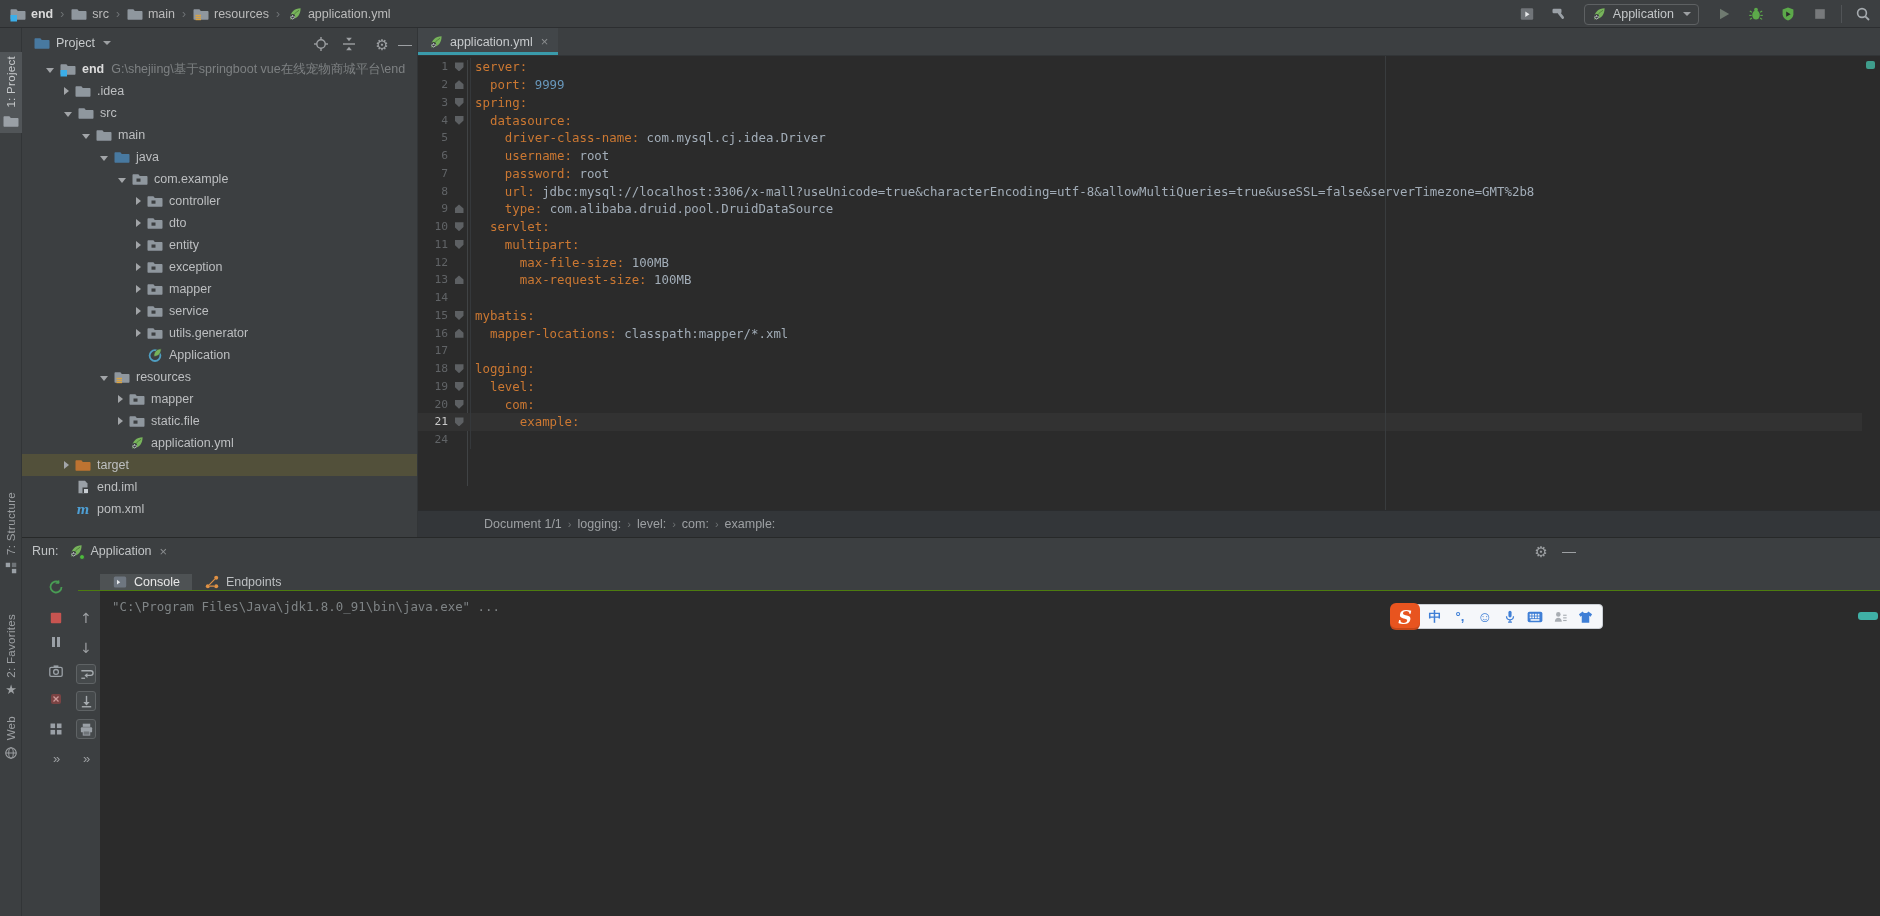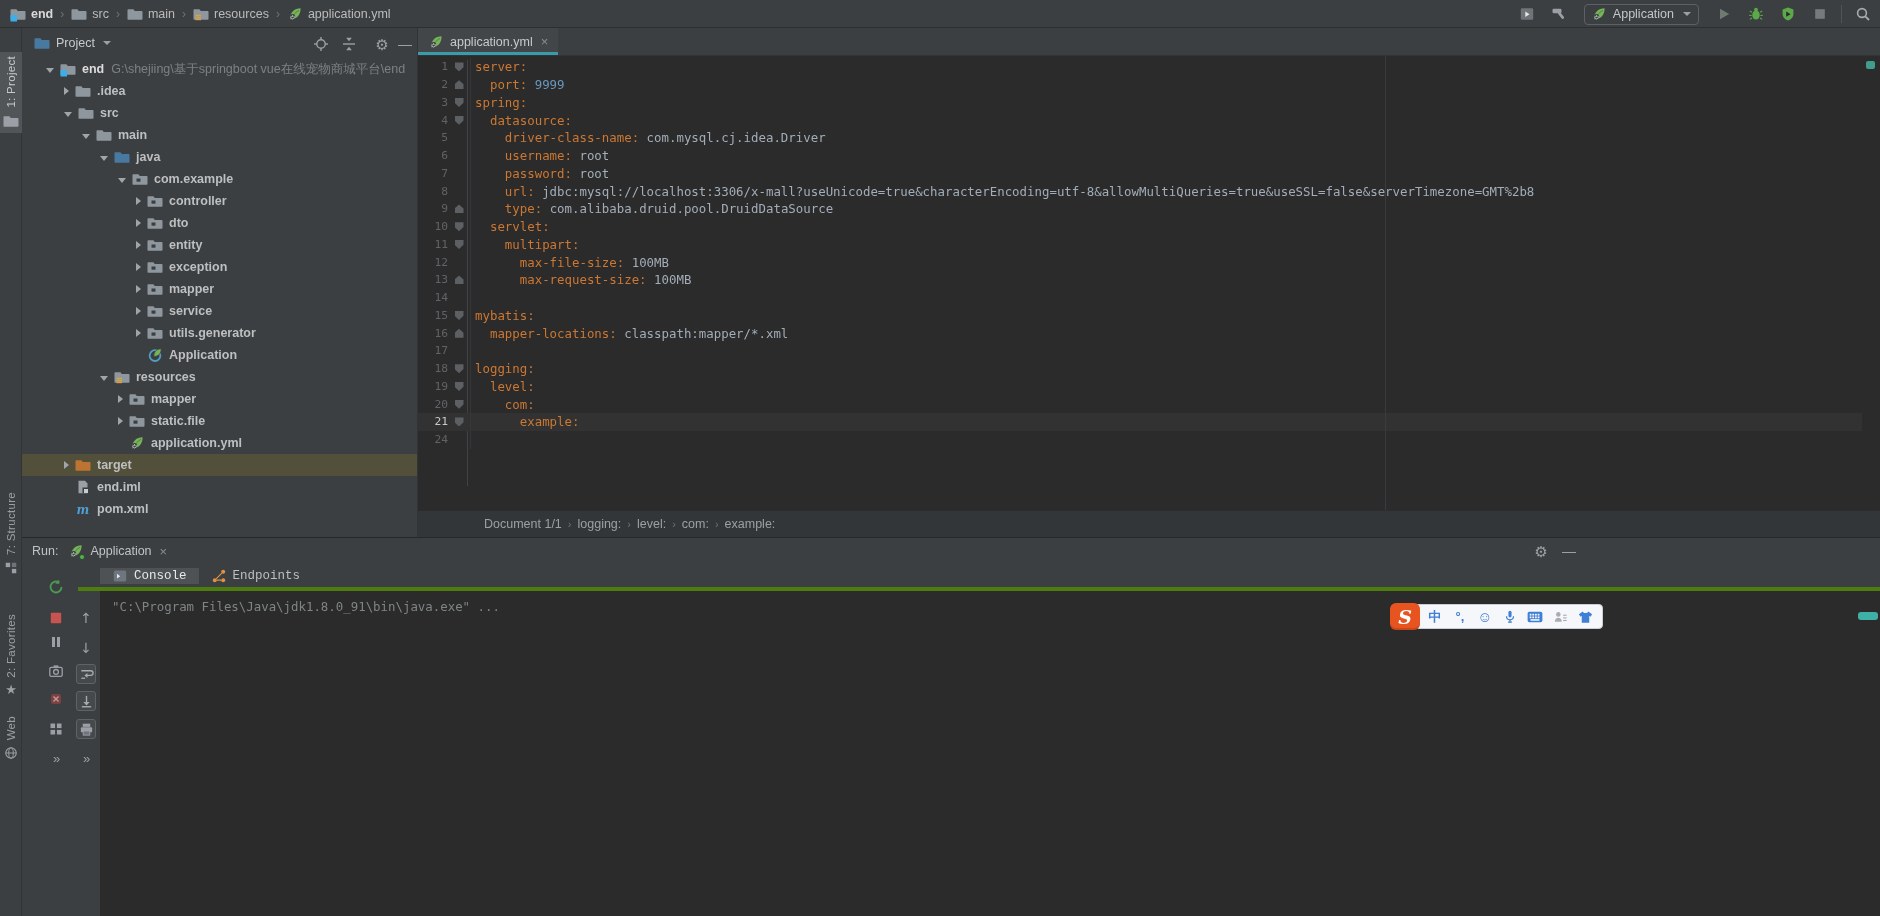--- a/index.html
+++ b/index.html
@@ -43,21 +43,21 @@
   #project-header .caret { width:0; height:0; border-left:4px solid transparent; border-right:4px solid transparent; border-top:4px solid #9da0a3; margin-left:2px; }
   .ph-btn { position:absolute; top:7px; width:18px; height:18px; display:flex; align-items:center; justify-content:center; }
   #tree { position:absolute; top:30px; left:0; right:0; bottom:0; overflow:hidden; }
   .trow { position:relative; height:22px; display:flex; align-items:center; white-space:nowrap; cursor:default; }
   .trow.selected { background:#52503a; }
   .trow .arr { width:0; height:0; flex:none; margin-right:6px; }
   .arr.open  { border-left:4.5px solid transparent; border-right:4.5px solid transparent; border-top:5.5px solid #a2a5a8; margin-top:2px; }
   .arr.closed{ border-top:4.5px solid transparent; border-bottom:4.5px solid transparent; border-left:5.5px solid #a2a5a8; }
   .arr.none { visibility:hidden; border-left:5.5px solid transparent; }
   .trow .ic { margin-right:6px; }
-  .trow .lbl { color:#bdbfc1;font-weight:bold; }
+  .trow .lbl { color:#bdbfc1; }
   .trow.root .lbl { color:#dcdcdc; font-weight:bold; }
   .trow .path { color:#7d8082; margin-left:7px; }
 
   
   #editor { position:absolute; left:417px; top:28px; right:0; height:509px; background:#2b2b2b; border-left:1px solid #323537; }
   #tabbar { position:absolute; left:0; top:0; right:0; height:28px; background:#3c3f41; border-bottom:1px solid #323537; display:flex; }
   .etab { position:relative; display:flex; align-items:center; gap:6px; padding:0 10px 0 10px; background:#424649; cursor:default; }
   .etab .lbl { color:#c7cacc; }
   .etab .underline { position:absolute; left:0; right:0; bottom:0; height:3px; background:#3a9bab; }
   .tab-close { color:#8b8e90; font-size:13px; margin-left:2px; cursor:default; }
@@ -84,21 +84,21 @@
   .ec-sep { color:#6f7375; font-size:11px; }
 
   
   #run-panel { position:absolute; left:22px; top:537px; right:0; bottom:0; background:#3c3f41; border-top:1px solid #272929; }
   #run-header { position:relative; height:26px; display:flex; align-items:center; padding-left:10px; gap:10px; }
   #run-header .rlabel { color:#c0c3c5; }
   #run-tab { display:flex; align-items:center; gap:6px; }
   #run-tab .lbl { color:#c0c3c5; }
   .rh-btn { position:absolute; top:4px; width:18px; height:18px; display:flex; align-items:center; justify-content:center; }
   #run-body { position:absolute; left:0; top:26px; right:0; bottom:0; }
-  #rtabstrip { position:absolute; left:56px; top:0; right:0; height:27px; background:#3c3f41; border-bottom:4px solid #4d7c0f; display:flex; align-items:center; padding-left:22px;font-family:Liberation Mono, monospace; }
+  #rtabstrip { position:absolute; left:56px; top:0; right:0; height:27px; background:#3c3f41; border-bottom:1px solid #4d7c0f; display:flex; align-items:flex-end; padding-left:22px; }
   .rtab { display:flex; align-items:center; gap:6px; padding:0 12px; cursor:default; color:#bcbfc1; }
   .rtab.selected { background:#4e5254; color:#e8e8e8; }
   #console { position:absolute; left:78px; top:27px; right:0; bottom:0; background:#2b2b2b; }
   #console-text { position:absolute; left:12px; top:8px; font-family:"DejaVu Sans Mono", monospace; font-size:12.4px; color:#7f8486; white-space:pre; }
   .rp-icon { position:absolute; width:20px; height:20px; display:flex; align-items:center; justify-content:center; }
   .rp-icon.boxed { border:1px solid #5f6365; border-radius:3px; background:#45494b; }
   .arrow-glyph { color:#9da0a3; font-size:14px; font-family:"DejaVu Sans", sans-serif; }
   .chev { color:#9da0a3; font-size:13px; letter-spacing:-1px; }
 
   

